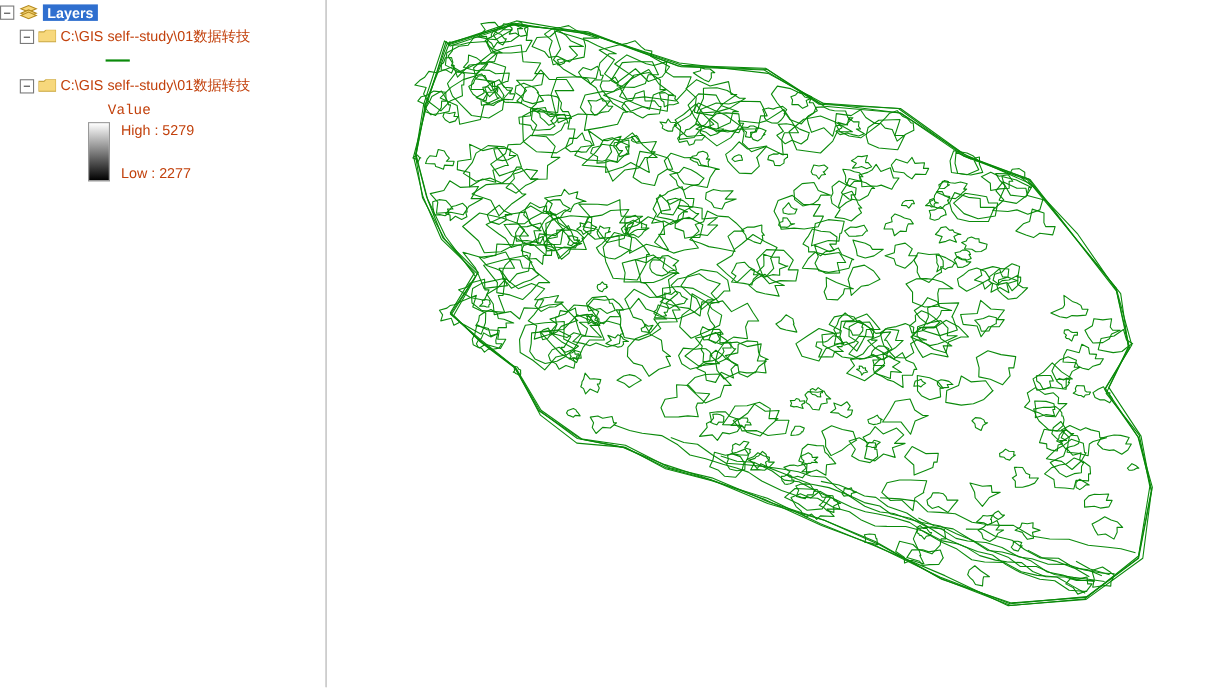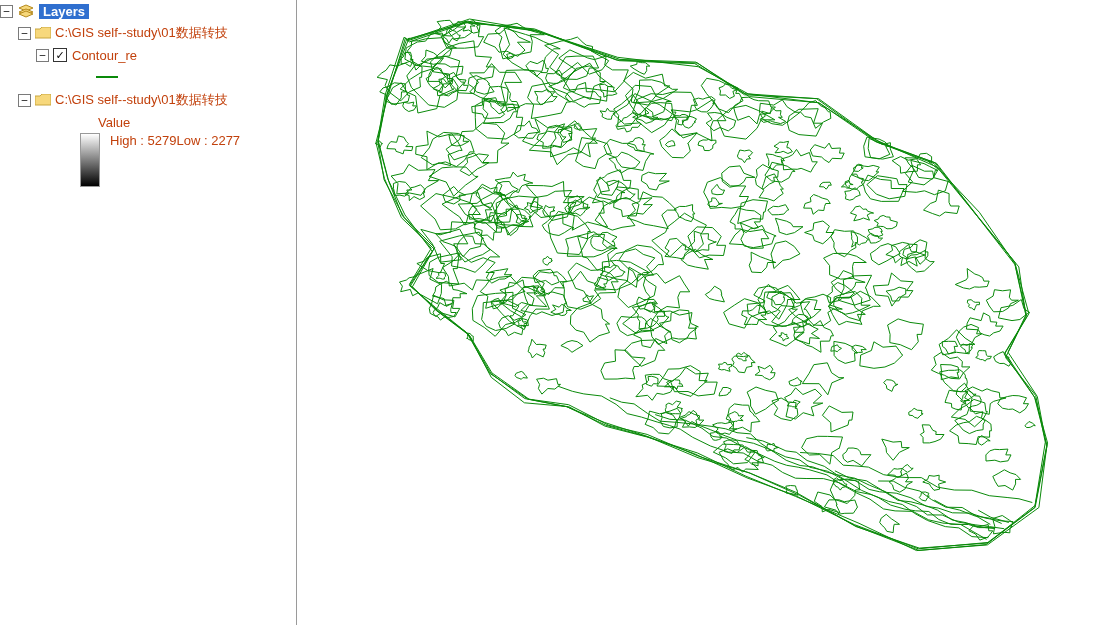--- a/index.html
+++ b/index.html
@@ -79,30 +79,30 @@
   }
   .checkbox.checked::before { content: "✓"; color:#000; }
   .line-swatch {
     display:inline-block;
     width: 22px;
     height: 0;
     border-top: 2px solid #0a8a0a;
     margin-left: 96px;
     margin-top: 4px;
   }
-  .value-block { margin-left: 98px; }
+  .value-block { margin-left: 98px; font-family: Liberation Mono, monospace; }
   .ramp-row { display:flex; align-items:flex-start; margin-left:80px; }
   .ramp {
     width: 18px;
     height: 52px;
     background: linear-gradient(to bottom, #ffffff 0%, #000000 100%);
     border: 1px solid #999;
     margin-right: 10px;
   }
-  .ramp-labels { display:flex; flex-direction:row; justify-content:space-between; height:54px; }
+  .ramp-labels { display:flex; flex-direction:column; justify-content:space-between; height:54px; }
 
   
   .contour-svg {
     position:absolute;
     top: 5px;
     left: 20px;
     width: 760px;
     height: 580px;
   }
   .contour-svg path {
@@ -135,27 +135,20 @@
       <span class="ind"></span>
       <span class="expander"></span>
       <span class="folder-icon">
         <svg width="16" height="13" viewBox="0 0 16 13">
           <path d="M0 2 L5 2 L7 0 L16 0 L16 11 L0 11 Z" fill="#f7d87c" stroke="#c9a63f"></path>
         </svg>
       </span>
       <span class="path-label">C:\GIS  self--study\01数据转技</span>
     </div>
 
-    <div class="row">
-      <span class="ind"></span>
-        <span class="ind"></span>
-      <span class="expander"></span>
-      <span class="checkbox checked"></span>
-      <span class="layer-label">Contour_re</span>
-    </div>
     <div>
       <span class="line-swatch"></span>
     </div>
 
     <div style="height:8px"></div>
 
     <div class="row">
       <span class="ind"></span>
       <span class="expander"></span>
       <span class="folder-icon">

